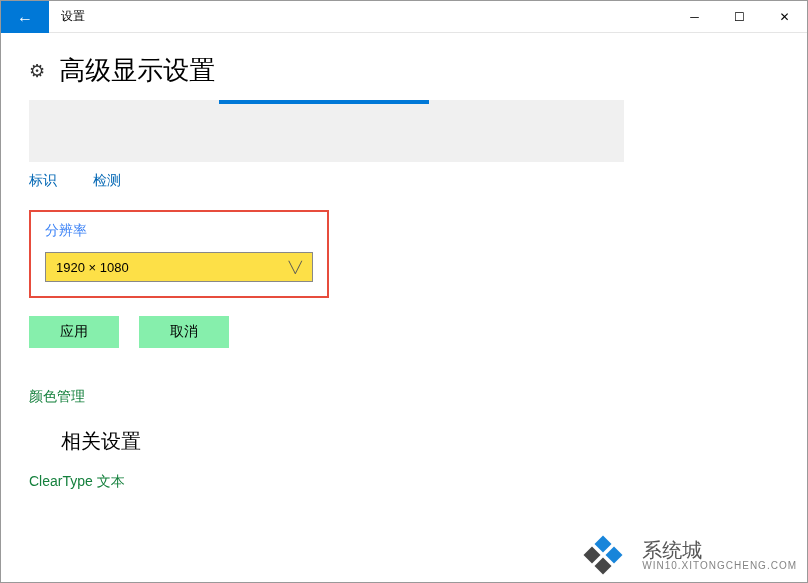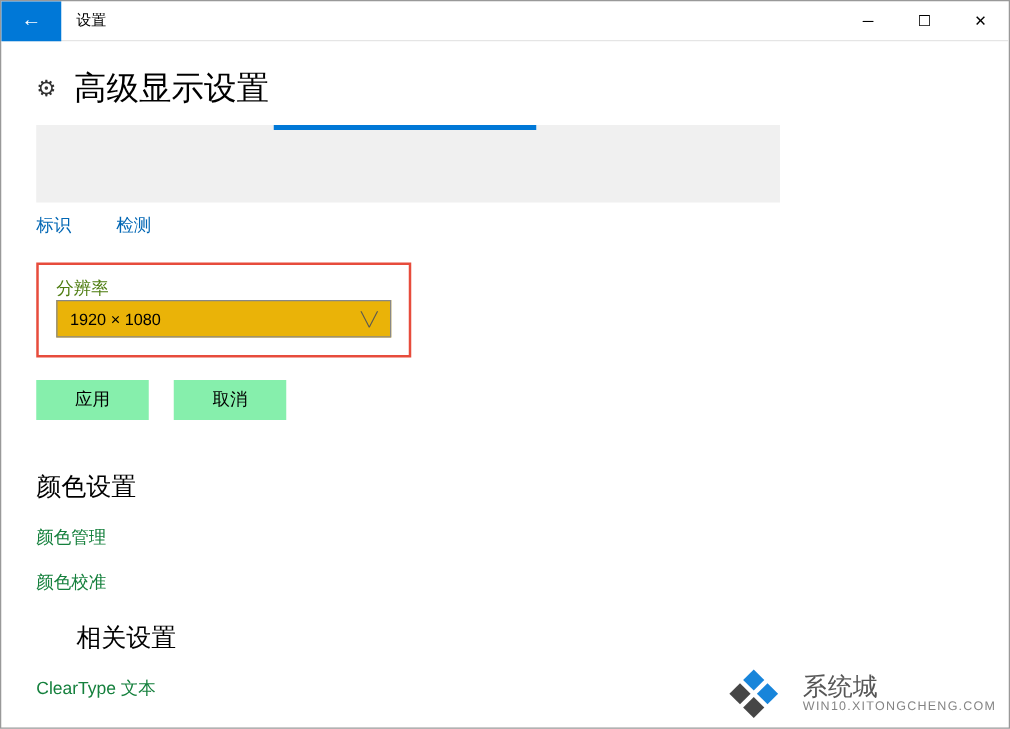--- a/index.html
+++ b/index.html
@@ -98,33 +98,33 @@
       cursor: pointer;
     }
     .highlight-box {
       border: 2px solid #e74c3c;
       padding: 10px 14px 14px 14px;
       width: 300px;
       margin-bottom: 18px;
     }
     .field-label {
       font-size: 14px;
-      color: #4d7c0f;
-      margin-bottom: 0;
+      color: #3b82f6;
+      margin-bottom: 12px;
     }
     .dropdown {
       width: 268px;
       height: 30px;
       border: 1px solid #888;
       display: flex;
       align-items: center;
       justify-content: space-between;
       padding: 0 10px;
       font-size: 13px;
-      background: #eab308;
+      background: #fde047;
       cursor: pointer;
     }
     .chevron {
       font-size: 11px;
       color: #555;
     }
     .button-row {
       display: flex;
       gap: 20px;
       margin-bottom: 40px;
@@ -222,23 +222,21 @@
       <span>1920 × 1080</span>
       <span class="chevron">╲╱</span>
     </div>
   </div>
 
   <div class="button-row">
     <button class="btn">应用</button>
     <button class="btn">取消</button>
   </div>
 
-  <h2 class="section-title">颜色设置</h2>
   <span class="section-link">颜色管理</span>
-  <span class="section-link">颜色校准</span>
 
   <h2 class="section-title" style="margin-top:22px;margin-left:32px;">相关设置</h2>
   <span class="section-link">ClearType 文本</span>
 </div>
 
 <div class="watermark">
   <div class="wm-diamonds">
     <div class="diamond d1"></div>
     <div class="diamond d2"></div>
     <div class="diamond d3"></div>

